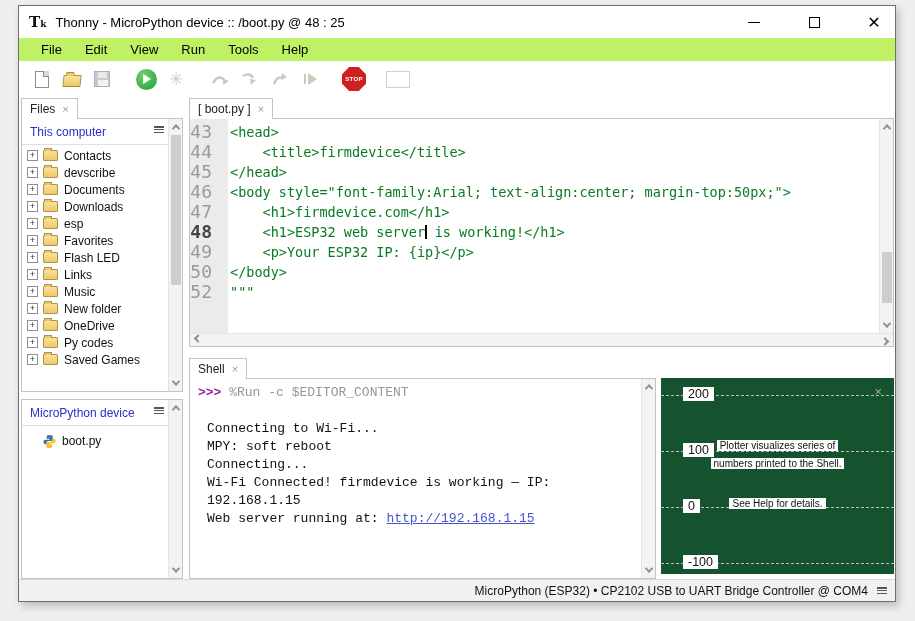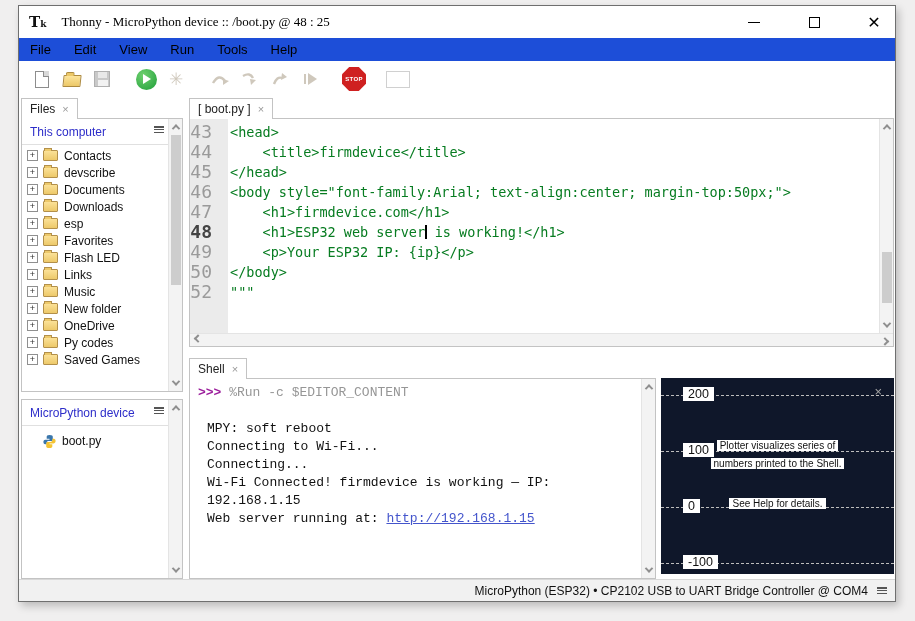--- a/index.html
+++ b/index.html
@@ -5,29 +5,29 @@
   * { margin:0; padding:0; box-sizing:border-box; }
   html,body { width:915px; height:621px; background:#f0efef; font-family:"Liberation Sans", sans-serif; overflow:hidden; }
 
   #window { position:absolute; left:18px; top:5px; width:878px; height:597px;
             background:#ffffff; border:1px solid #6f6f6f; box-shadow:3px 4px 8px rgba(0,0,0,.22); }
 
   
   .titlebar { position:absolute; left:0; top:0; right:0; height:32px; display:flex; align-items:center; background:#fff; }
   .logo { margin-left:10px; font-family:"DejaVu Serif", serif; font-weight:bold; font-size:15px; color:#111; }
   .logo small { font-size:9px; font-weight:bold; }
-  .title-text { margin-left:15px; font-size:13px; color:#000;font-family:Liberation Serif, serif; }
+  .title-text { margin-left:9px; font-size:13px; color:#000; }
   .win-controls { position:absolute; right:10px; top:0; height:32px; display:flex; align-items:center; gap:38px; }
   .wc { width:22px; height:20px; display:flex; align-items:center; justify-content:center; color:#000; font-size:14px; cursor:default; }
   .wc .min-glyph { display:block; width:12px; height:0; border-top:1px solid #000; }
   .wc .max-glyph { display:block; width:11px; height:11px; border:1px solid #000; }
   .wc.close { font-size:16px; }
 
   
-  .menubar { position:absolute; left:0; top:32px; right:0; height:23px; display:flex; align-items:center; padding-left:11px; background:#1d4ed8; }
+  .menubar { position:absolute; left:0; top:32px; right:0; height:23px; display:flex; align-items:center; padding-left:22px; background:#bef264; }
   .menu-item { padding:2px 10px 2px 0; margin-right:13px; font-size:13px; color:#000; }
 
   
   .toolbar { position:absolute; left:0; top:55px; right:0; height:36px; display:flex; align-items:center; padding-left:10px; background:#fff; }
   .tbtn { width:26px; height:26px; display:flex; align-items:center; justify-content:center; margin-right:4px; }
   .gap { margin-left:14px; }
   .icon-newfile { width:14px; height:17px; background:#fff; border:1px solid #8d8d8d; position:relative; }
   .icon-newfile::after { content:""; position:absolute; right:-1px; top:-1px; width:5px; height:5px; background:#d9d9d9; border-left:1px solid #8d8d8d; border-bottom:1px solid #8d8d8d; }
   .icon-folder { width:18px; height:12px; background:linear-gradient(#fce49a,#ecc868); border:1px solid #ad8a3f; border-radius:1px; position:relative; margin-top:4px; transform:skewX(-6deg); }
   .icon-folder::before { content:""; position:absolute; top:-4px; left:1px; width:7px; height:3px; background:#ecc868; border:1px solid #ad8a3f; border-bottom:none; border-radius:2px 2px 0 0; }
@@ -96,21 +96,21 @@
   
   #shell-panel { left:170px; top:372px; width:467px; height:201px; }
   .shell-body { position:absolute; inset:0; right:14px; padding:5px 0 0 8px; font-family:"Liberation Mono", monospace; font-size:13px; line-height:18px; overflow:hidden; }
   .shell-line { white-space:pre; color:#111; }
   .shell-out { padding-left:9px; }
   .prompt { color:#9b1d9b; font-weight:bold; }
   .cmd { color:#969696; }
   .shell-link { color:#4455cc; text-decoration:underline; }
 
   
-  #plotter { position:absolute; left:642px; top:372px; width:233px; height:196px; background:#0f172a; }
+  #plotter { position:absolute; left:642px; top:372px; width:233px; height:196px; background:#14532d; }
   .grid-row { position:absolute; left:0; right:0; height:0; border-top:1px dashed #bdbdbd; }
   .tick-label { position:absolute; left:22px; top:-9px; background:#fff; padding:0 5px; font-size:12.5px; color:#111; }
   .plot-msg { position:absolute; left:0; right:0; text-align:center; font-size:10px; color:#111; }
   .plot-msg span { background:#fff; padding:0 3px; }
   .plot-close { position:absolute; right:12px; top:6px; color:#a5a5a5; font-size:13px; }
 
   
   .statusbar { position:absolute; left:0; right:0; bottom:0; height:22px; background:#f1f1f1; border-top:1px solid #d8d8d8; display:flex; align-items:center; justify-content:flex-end; padding-right:8px; font-size:12px; color:#111; gap:9px; }
   .status-burger { width:10px; height:7px; border-top:2px solid #555; border-bottom:1px solid #555; }
   .status-burger::after { content:""; display:block; margin-top:1px; border-top:1px solid #555; }
@@ -365,22 +365,22 @@
 
   <div class="tab" style="left:170px; top:352px;">
     <span>Shell</span>
     <span class="x">×</span>
   </div>
   <div class="panel" id="shell-panel">
     <div class="shell-body" id="shell-body">
       <div class="shell-line"><span class="prompt">&gt;&gt;&gt; </span><span class="cmd">%Run -c $EDITOR_CONTENT</span></div>
       <div id="shell-lines">
           <div class="shell-line shell-out">&nbsp;</div>
+          <div class="shell-line shell-out">Connecting to Wi-Fi...</div>
           <div class="shell-line shell-out">MPY: soft reboot</div>
-          <div class="shell-line shell-out">Connecting to Wi-Fi...</div>
           <div class="shell-line shell-out">Connecting...</div>
           <div class="shell-line shell-out">Wi-Fi Connected! firmdevice is working — IP:</div>
           <div class="shell-line shell-out">192.168.1.15</div>
         </div>
       <div class="shell-line shell-out"><span>Web server running at: </span><span class="shell-link">http://192.168.1.15</span></div>
     </div>
     <div class="vscroll">
       <span class="sb-btn t">
           <i class="chev up"></i>
         </span>

